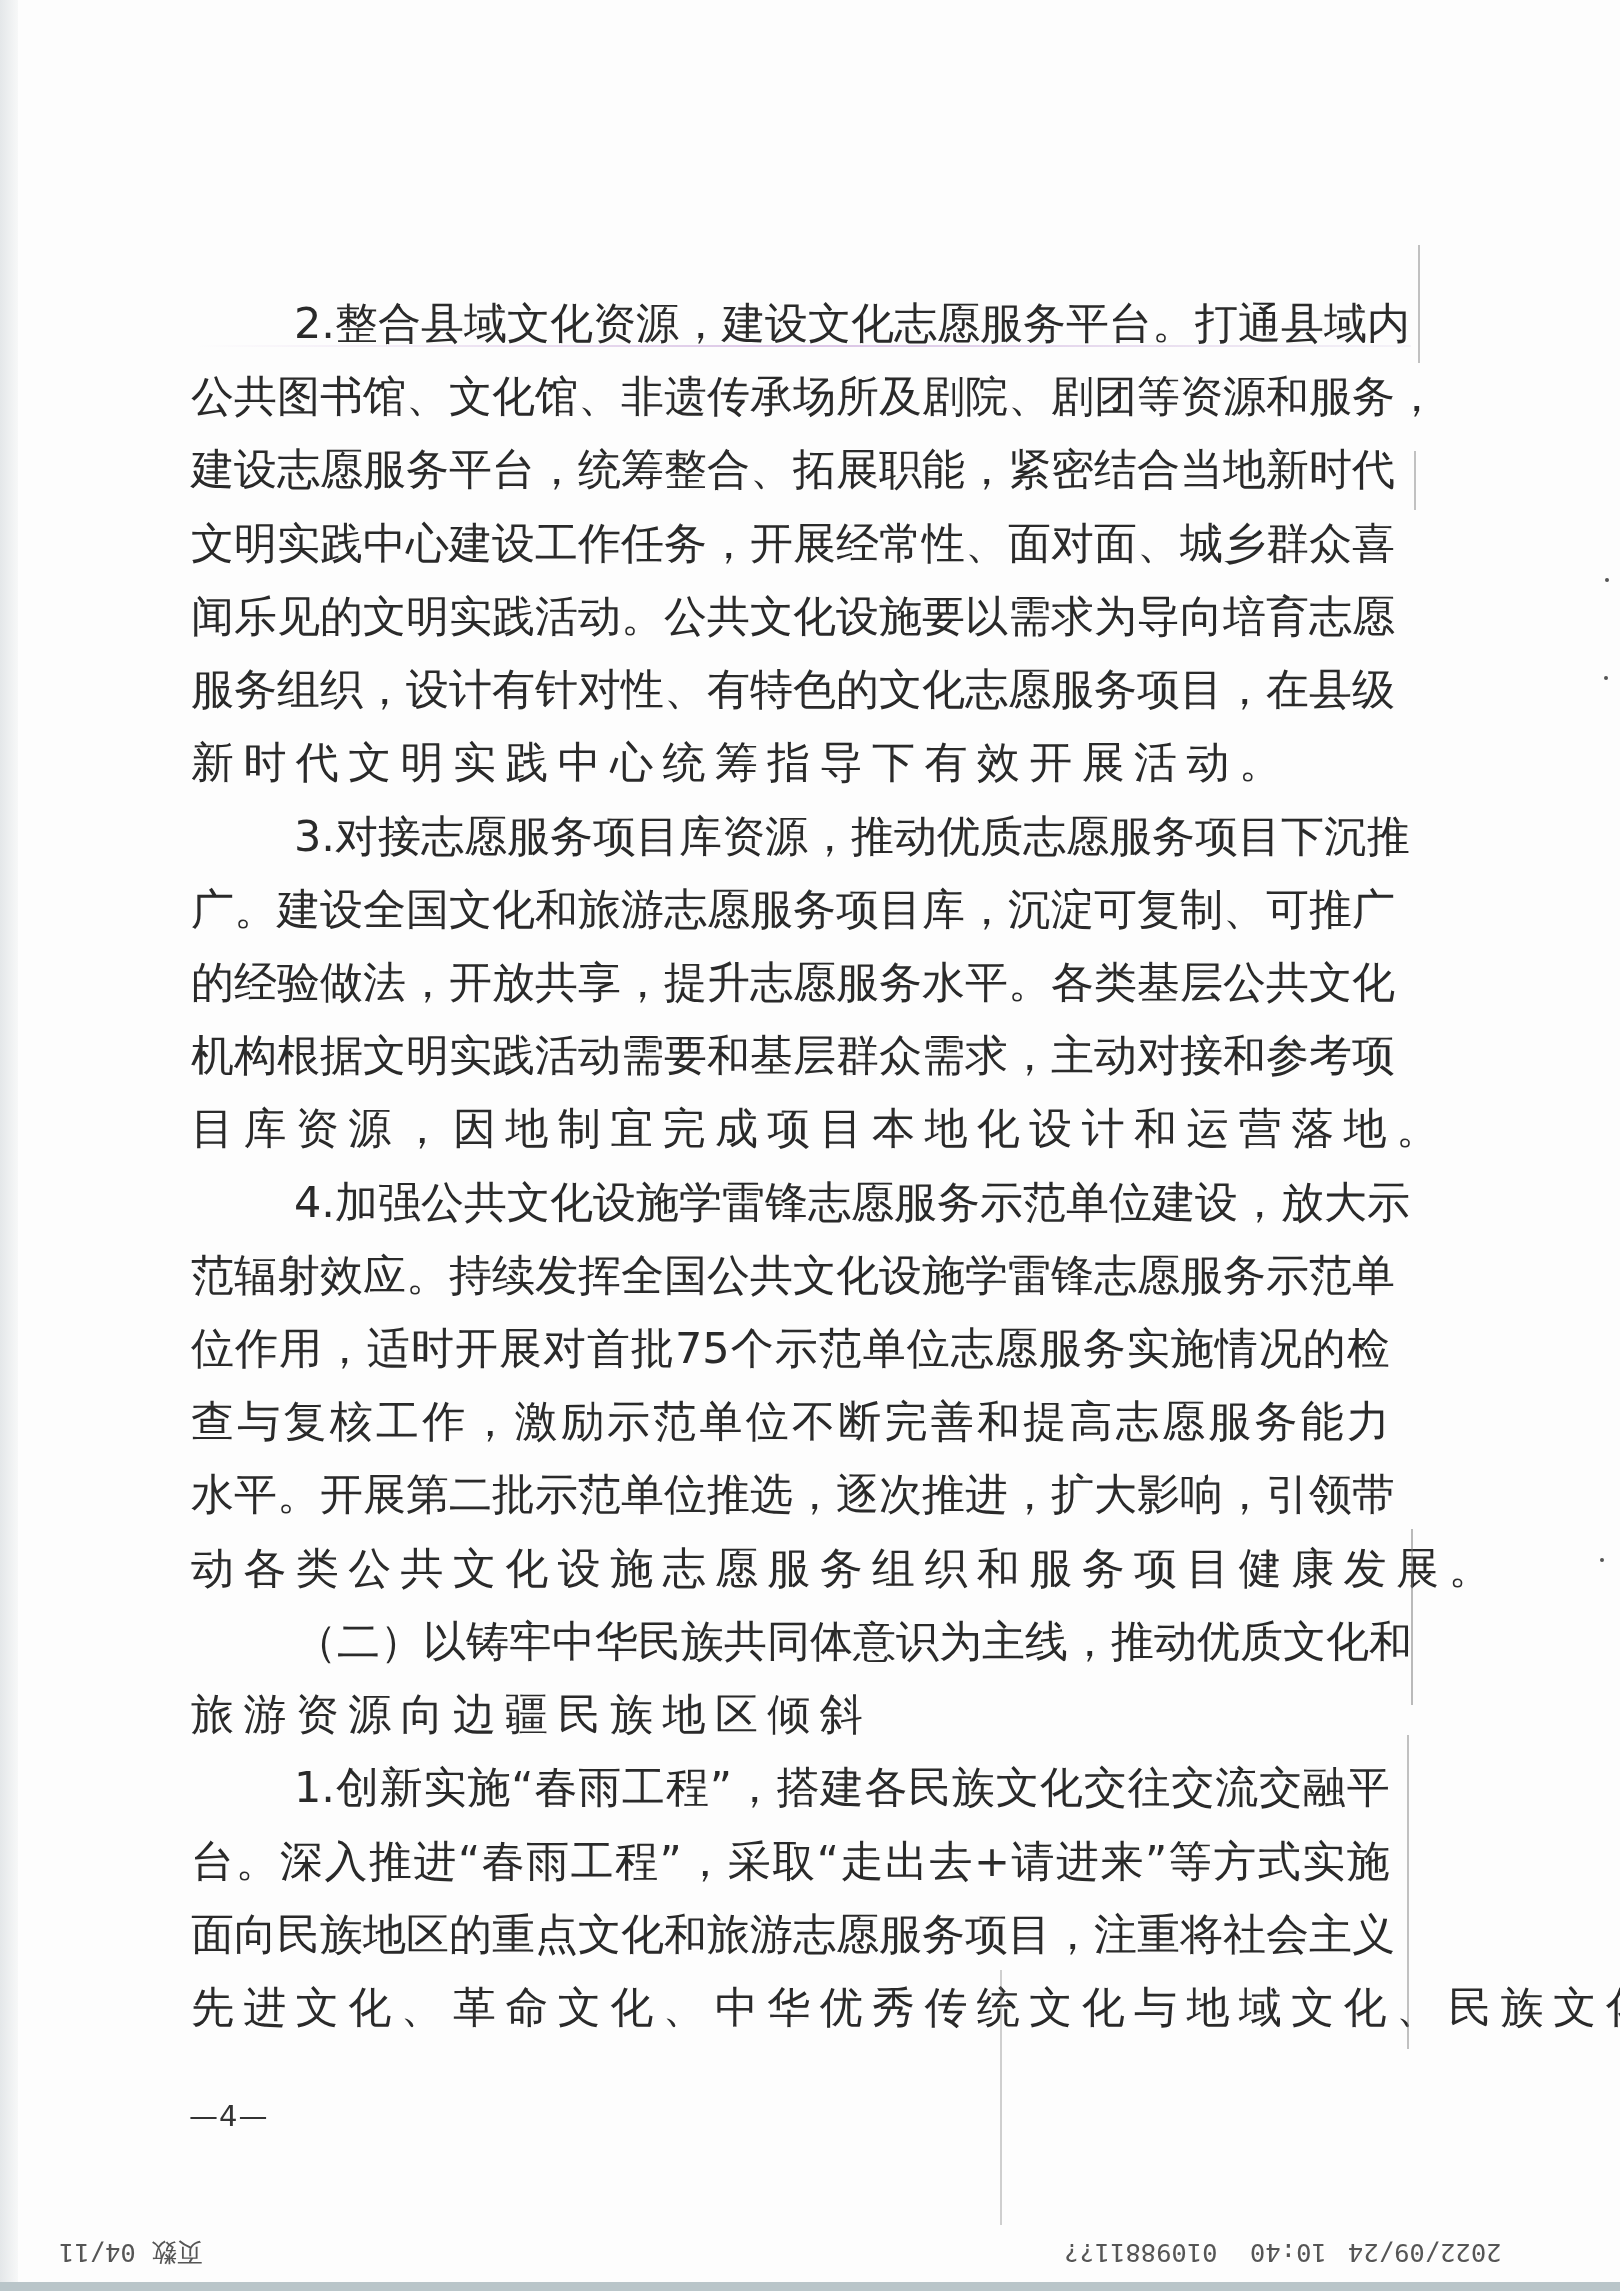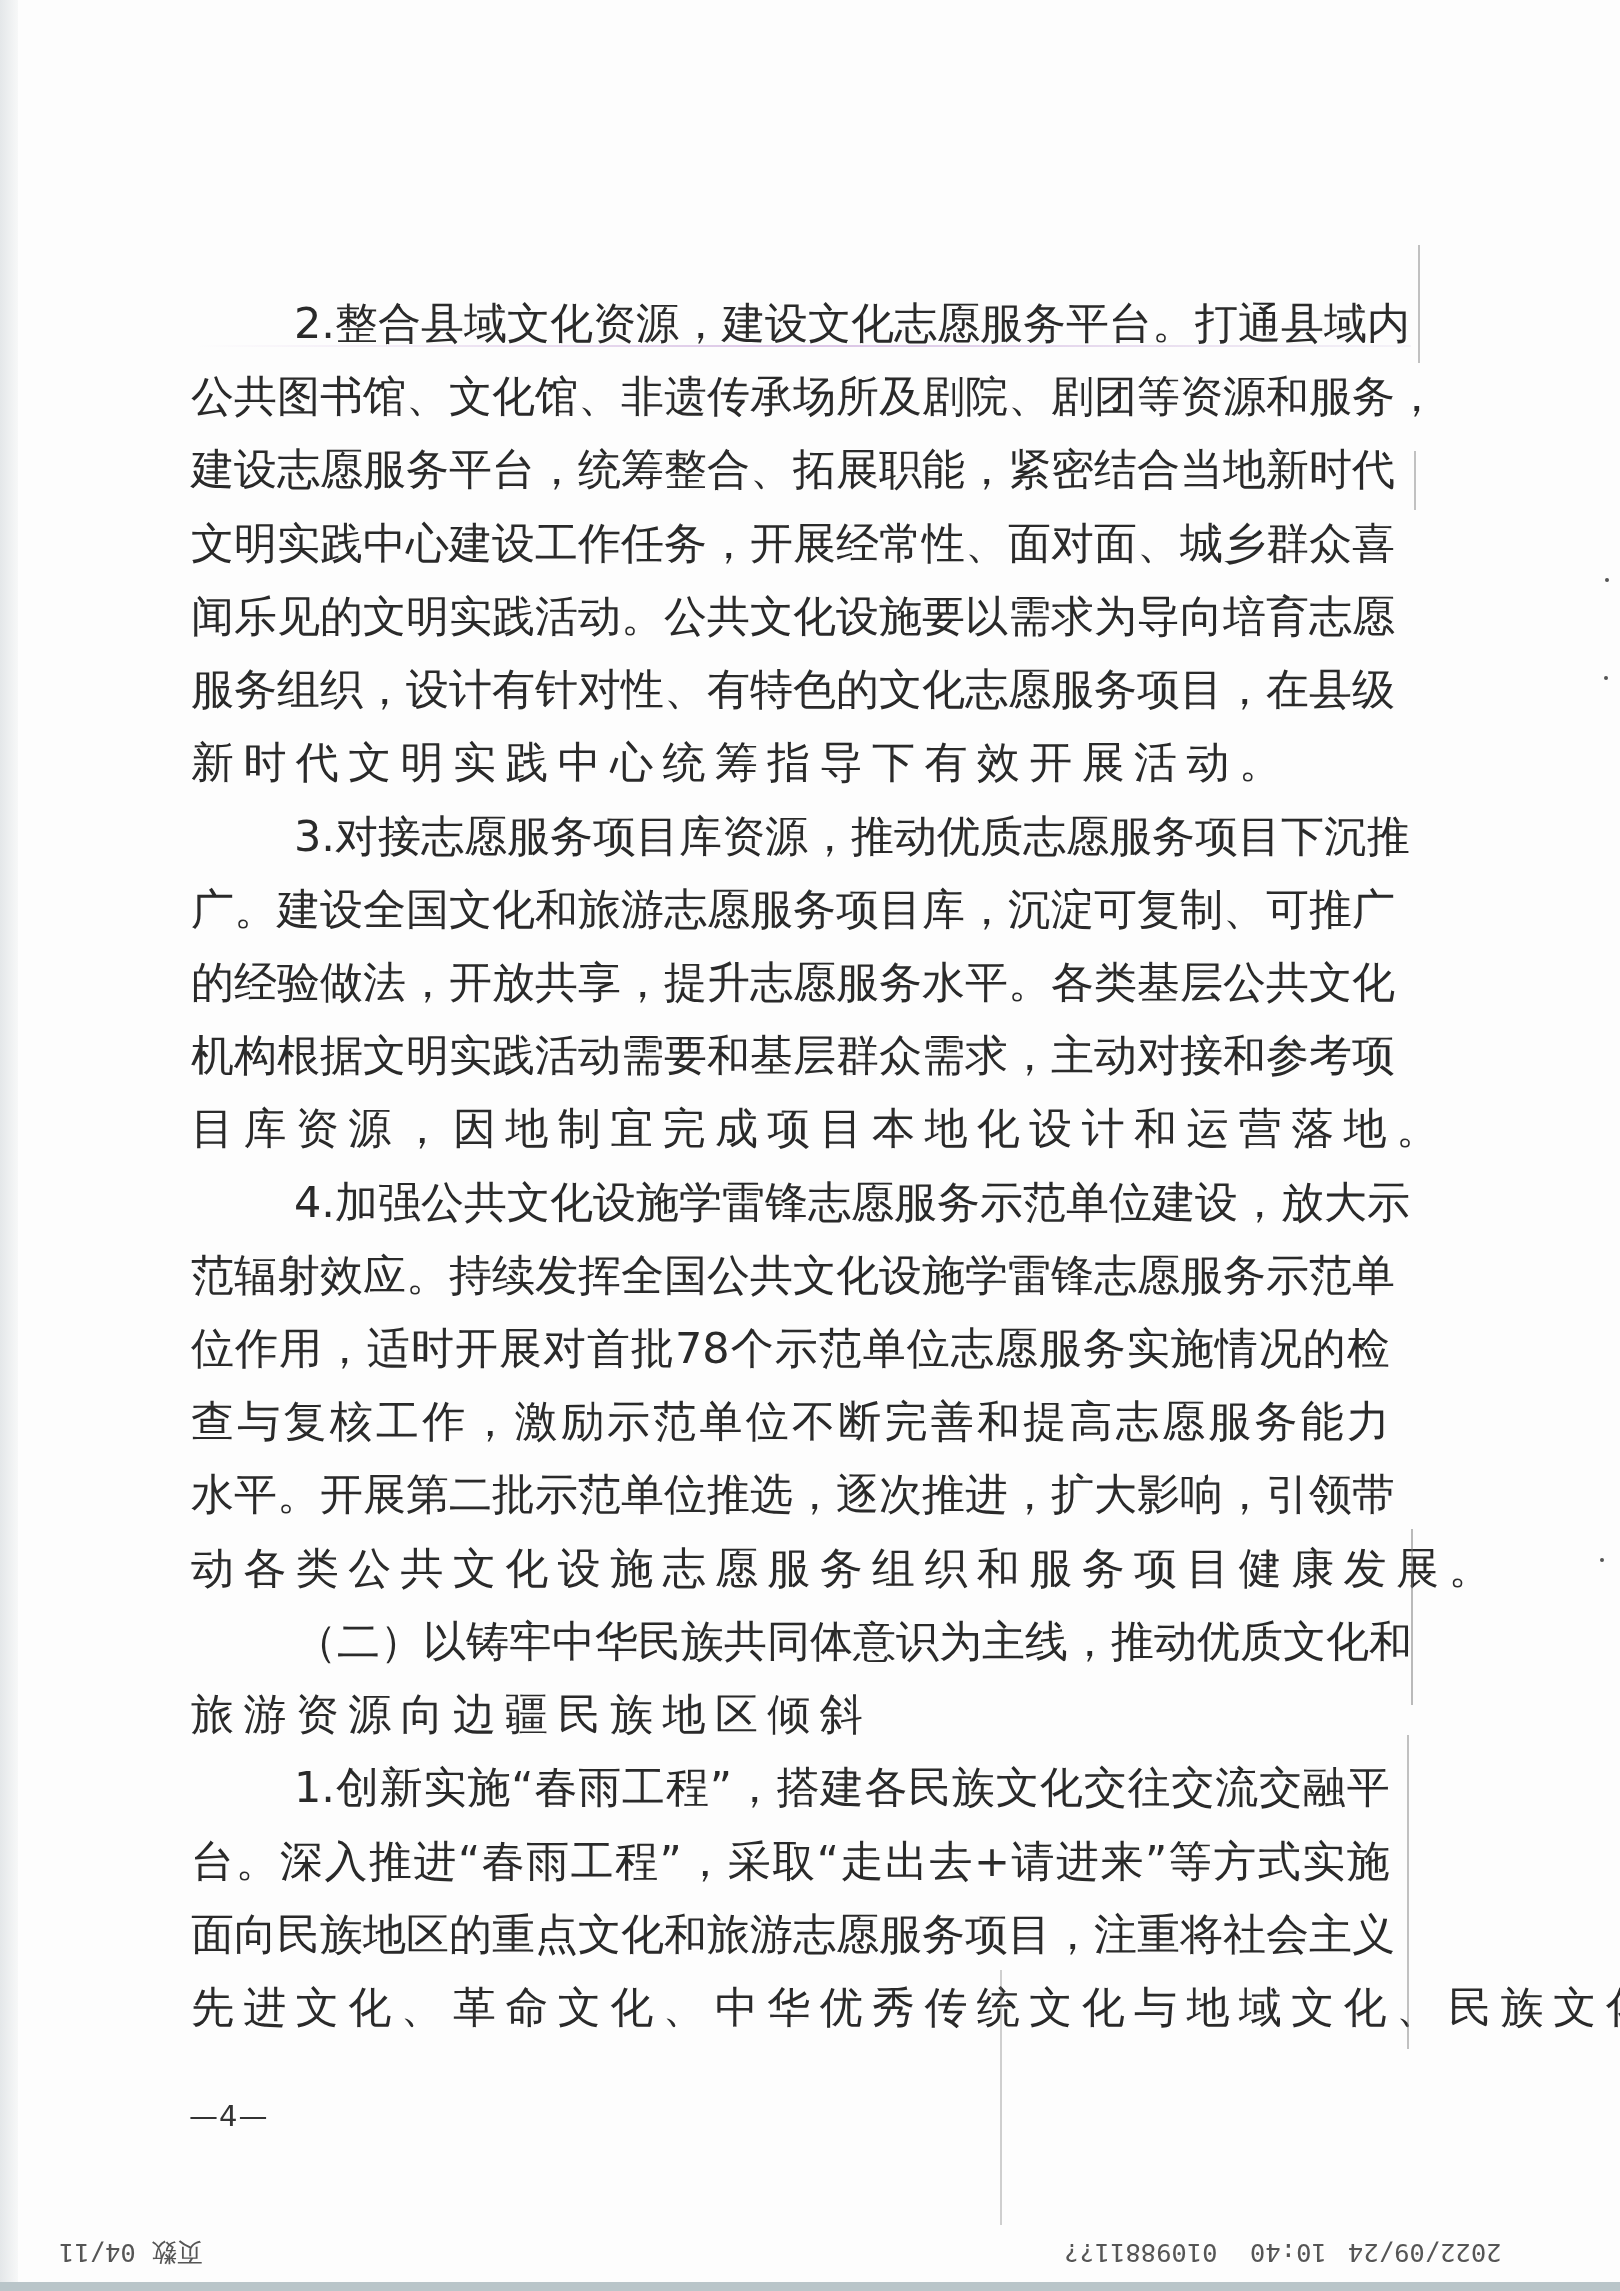--- a/index.html
+++ b/index.html
@@ -403,21 +403,21 @@
         <span class="ch">作</span>
         <span class="ch">用</span>
         <span class="ch">，</span>
         <span class="ch">适</span>
         <span class="ch">时</span>
         <span class="ch">开</span>
         <span class="ch">展</span>
         <span class="ch">对</span>
         <span class="ch">首</span>
         <span class="ch">批</span>
-        <span class="ch">78</span>
+        <span class="ch">75</span>
         <span class="ch">个</span>
         <span class="ch">示</span>
         <span class="ch">范</span>
         <span class="ch">单</span>
         <span class="ch">位</span>
         <span class="ch">志</span>
         <span class="ch">愿</span>
         <span class="ch">服</span>
         <span class="ch">务</span>
         <span class="ch">实</span>

